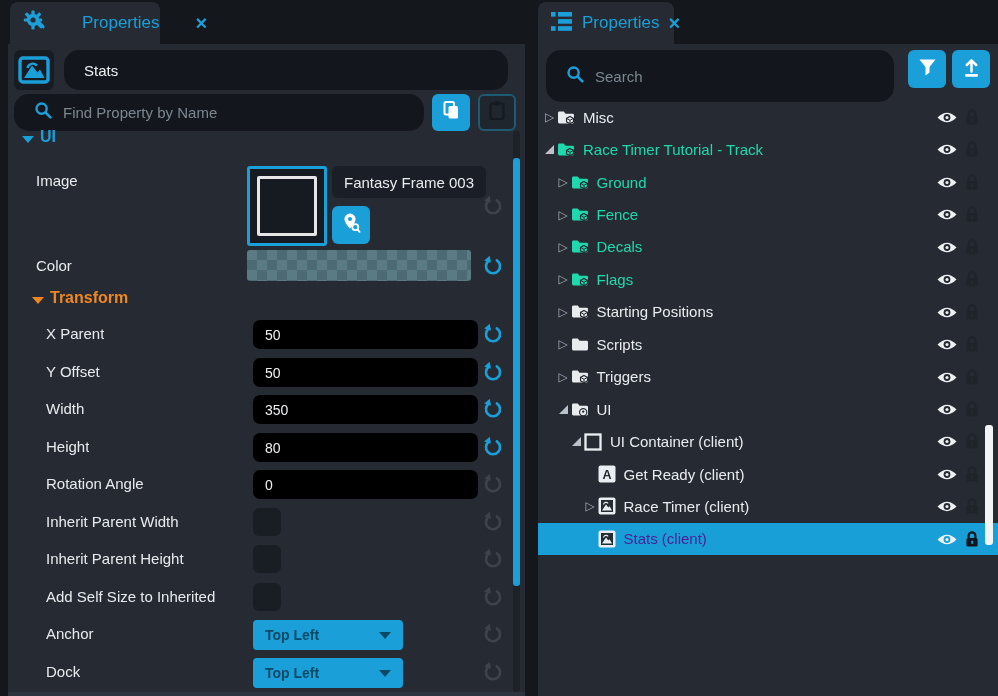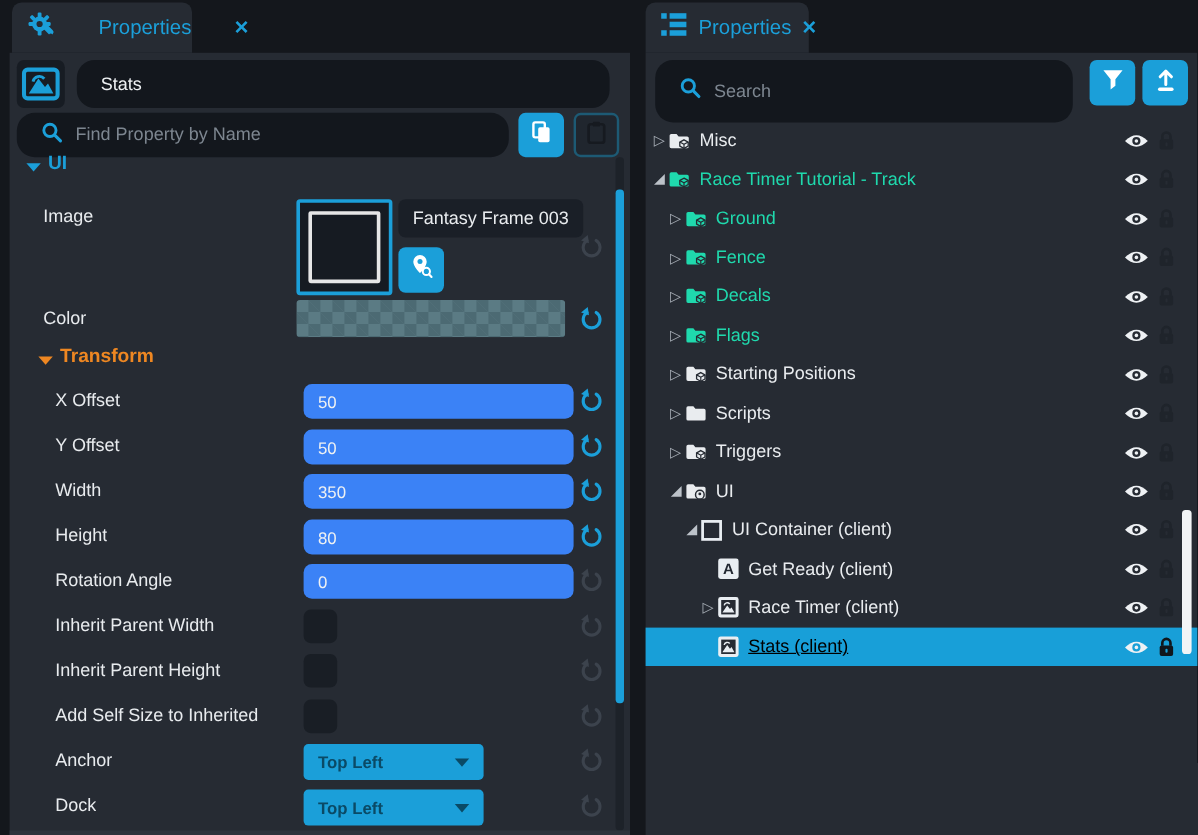--- a/index.html
+++ b/index.html
@@ -17,21 +17,21 @@
               box-sizing:border-box;padding:0 20px;gap:10px;}
   .field-text{font-size:15px;color:#eef1f3;}
   .placeholder{font-size:15px;color:#7d8690;}
   .section-label{position:absolute;font-size:16px;font-weight:bold;}
   .tri-down{position:absolute;width:0;height:0;border-left:6px solid transparent;
             border-right:6px solid transparent;border-top:7px solid #1b9fd9;}
   .prop-label{position:absolute;left:36px;font-size:15px;color:#e8ebee;white-space:nowrap;}
   .prop-row{position:absolute;left:8px;width:517px;height:30px;}
   .prop-row .row-label{position:absolute;left:38px;top:5px;font-size:15px;color:#e8ebee;
                        white-space:nowrap;max-width:208px;overflow:hidden;}
-  .row-input{position:absolute;left:245px;top:0;width:225px;height:29px;background:#3b82f6;
+  .row-input{position:absolute;left:245px;top:0;width:225px;height:29px;background:#000000;
              border-radius:7px;box-sizing:border-box;padding:0 12px;display:flex;align-items:center;}
   .row-input span{font-size:14px;color:#eef1f3;}
   .row-checkbox{position:absolute;left:245px;top:0;width:28px;height:28px;background:#191e25;border-radius:6px;}
   .row-dropdown{position:absolute;left:245px;top:0;width:150px;height:30px;background:#1b9fd9;border-radius:4px;
                 display:flex;align-items:center;box-sizing:border-box;padding:0 12px;}
   .row-dropdown span{font-size:14px;font-weight:bold;color:#0a4a66;}
   .dd-tri{position:absolute;right:12px;top:12px;width:0;height:0;border-left:6px solid transparent;
           border-right:6px solid transparent;border-top:7px solid #0a4a66;}
   .reset-slot{position:absolute;left:473px;top:3px;width:24px;height:24px;display:flex;
               align-items:center;justify-content:center;}
@@ -158,21 +158,21 @@
     <path d="M7.2 5.4 A7 7 0 1 0 14.8 5.4" fill="none" stroke="#1b9fd9" stroke-width="2.6" stroke-linecap="round"></path>
     <polygon points="7.8,0.8 8.8,7.8 2.2,5.4" fill="#1b9fd9"></polygon>
       </svg>
     </span>
 
   <span class="tri-down" style="left:32px;top:297px;border-top-color:#ee8722;"></span>
   <span class="section-label" style="left:50px;top:289px;color:#ee8722;">Transform</span>
 
   <div id="transform-rows">
       <div class="prop-row" style="top: 320px;">
-        <span class="row-label">X Offset</span>
+        <span class="row-label">X Parent</span>
         <div class="row-input">
           <span>50</span>
         </div>
         <span class="reset-slot" style="top: 2px;">
           <svg width="22" height="22" viewBox="0 0 22 22">
     <path d="M7.2 5.4 A7 7 0 1 0 14.8 5.4" fill="none" stroke="#1b9fd9" stroke-width="2.6" stroke-linecap="round"></path>
     <polygon points="7.8,0.8 8.8,7.8 2.2,5.4" fill="#1b9fd9"></polygon>
           </svg>
         </span>
       </div>
@@ -642,21 +642,21 @@
       <div class="tree-row selected" style="padding-left: 44.5px;">
         <span class="tree-arrow"></span>
         <span class="tree-icon">
           <svg width="18" height="18" viewBox="0 0 18 18">
     <rect x="0.5" y="0.5" width="17" height="17" rx="2" fill="#e9eef2"></rect>
     <rect x="3" y="3" width="12" height="12" fill="#262b33"></rect>
     <path d="M4 13.5 L8 7.5 L10.3 10.6 L11.6 9.2 L14 13.5 z" fill="#e9eef2"></path>
     <path d="M5.5 7.5 a2.6 2.6 0 0 1 4.6 -1.2" stroke="#e9eef2" stroke-width="1.2" fill="none"></path>
           </svg>
         </span>
-        <span class="tree-label" style="color: #000000; text-decoration: underline;">Stats (client)</span>
+        <span class="tree-label" style="color: #4c1d95;">Stats (client)</span>
         <span class="tree-eye"><svg width="22" height="15" viewBox="0 0 22 15">
     <path d="M1.5 7.5 Q11 -2 20.5 7.5 Q11 17 1.5 7.5 z" fill="#eef1f4"></path>
     <circle cx="11" cy="7.5" r="3.4" fill="#189fd8"></circle>
     <circle cx="11" cy="7.5" r="1.5" fill="#eef1f4"></circle>
           </svg></span>
         <span class="tree-lock"><svg width="16" height="18" viewBox="0 0 16 18">
     <path d="M4.6 8.2 V5.8 a3.4 3.4 0 0 1 6.8 0 v2.4" stroke="#10161c" stroke-width="2.2" fill="none"></path>
     <rect x="2.4" y="8" width="11.2" height="8.6" rx="1.6" fill="#10161c"></rect>
     <rect x="7.2" y="10.6" width="1.8" height="3.4" rx="0.9" fill="#189fd8"></rect>
           </svg></span>

